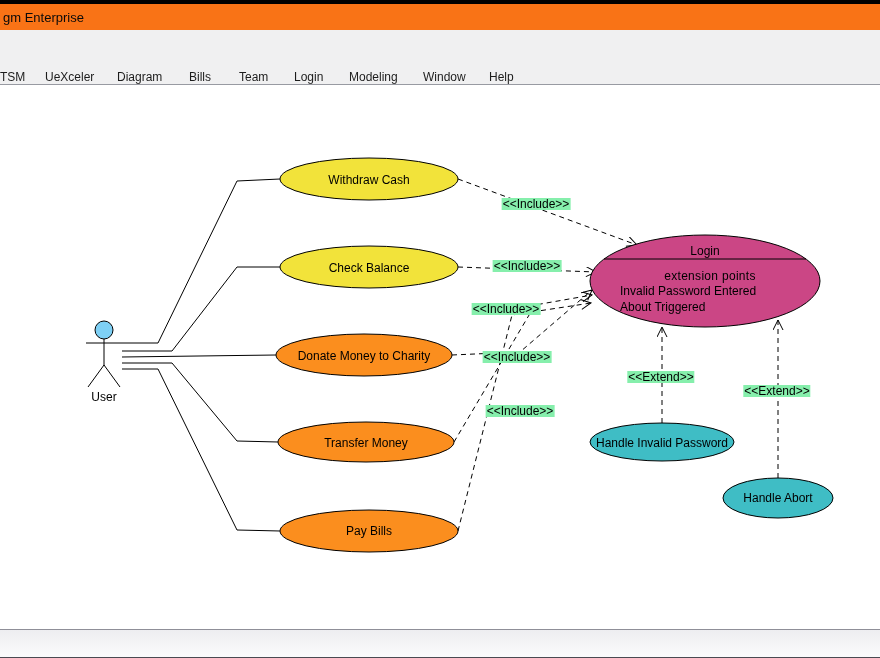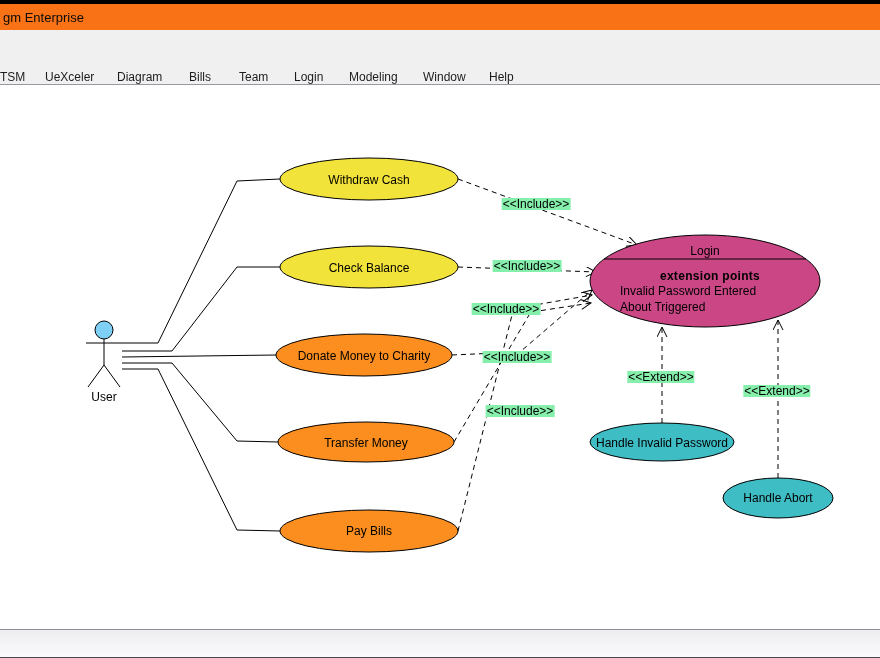--- a/index.html
+++ b/index.html
@@ -16,21 +16,21 @@
     border-bottom:1px solid #989aa2;}
   .menubar span{position:absolute;top:7px;font-size:12px;color:#1c1c1c;cursor:default;margin-top:33px;}
   .statusbar{position:absolute;left:0;top:629px;width:880px;height:27px;
     border-top:1px solid #8f8f98;background:linear-gradient(#ededf0,#fbfbfc);}
   .bottom-edge{position:absolute;left:0;top:657px;width:880px;height:1px;background:#4a4a52;}
   svg.diagram{position:absolute;left:0;top:0;width:880px;height:658px;}
   .lbl{position:absolute;font-size:12px;white-space:nowrap;transform:translate(-50%,-50%);
     line-height:1;}
   .small{font-size:12px;}
   .stereo{font-size:12px;background:#86efac;padding:0 1px;}
-  .bold{font-weight:bold;letter-spacing:.3px;}
+  .bold{font-weight:normal;letter-spacing:.3px;}
   .leftal{transform:none;text-align:right;}
 </style>
 </head>
 <body>
 
 <div class="top-edge"></div>
 <div class="titlebar">
   <span>gm Enterprise</span>
 </div>
 <div class="menubar">

